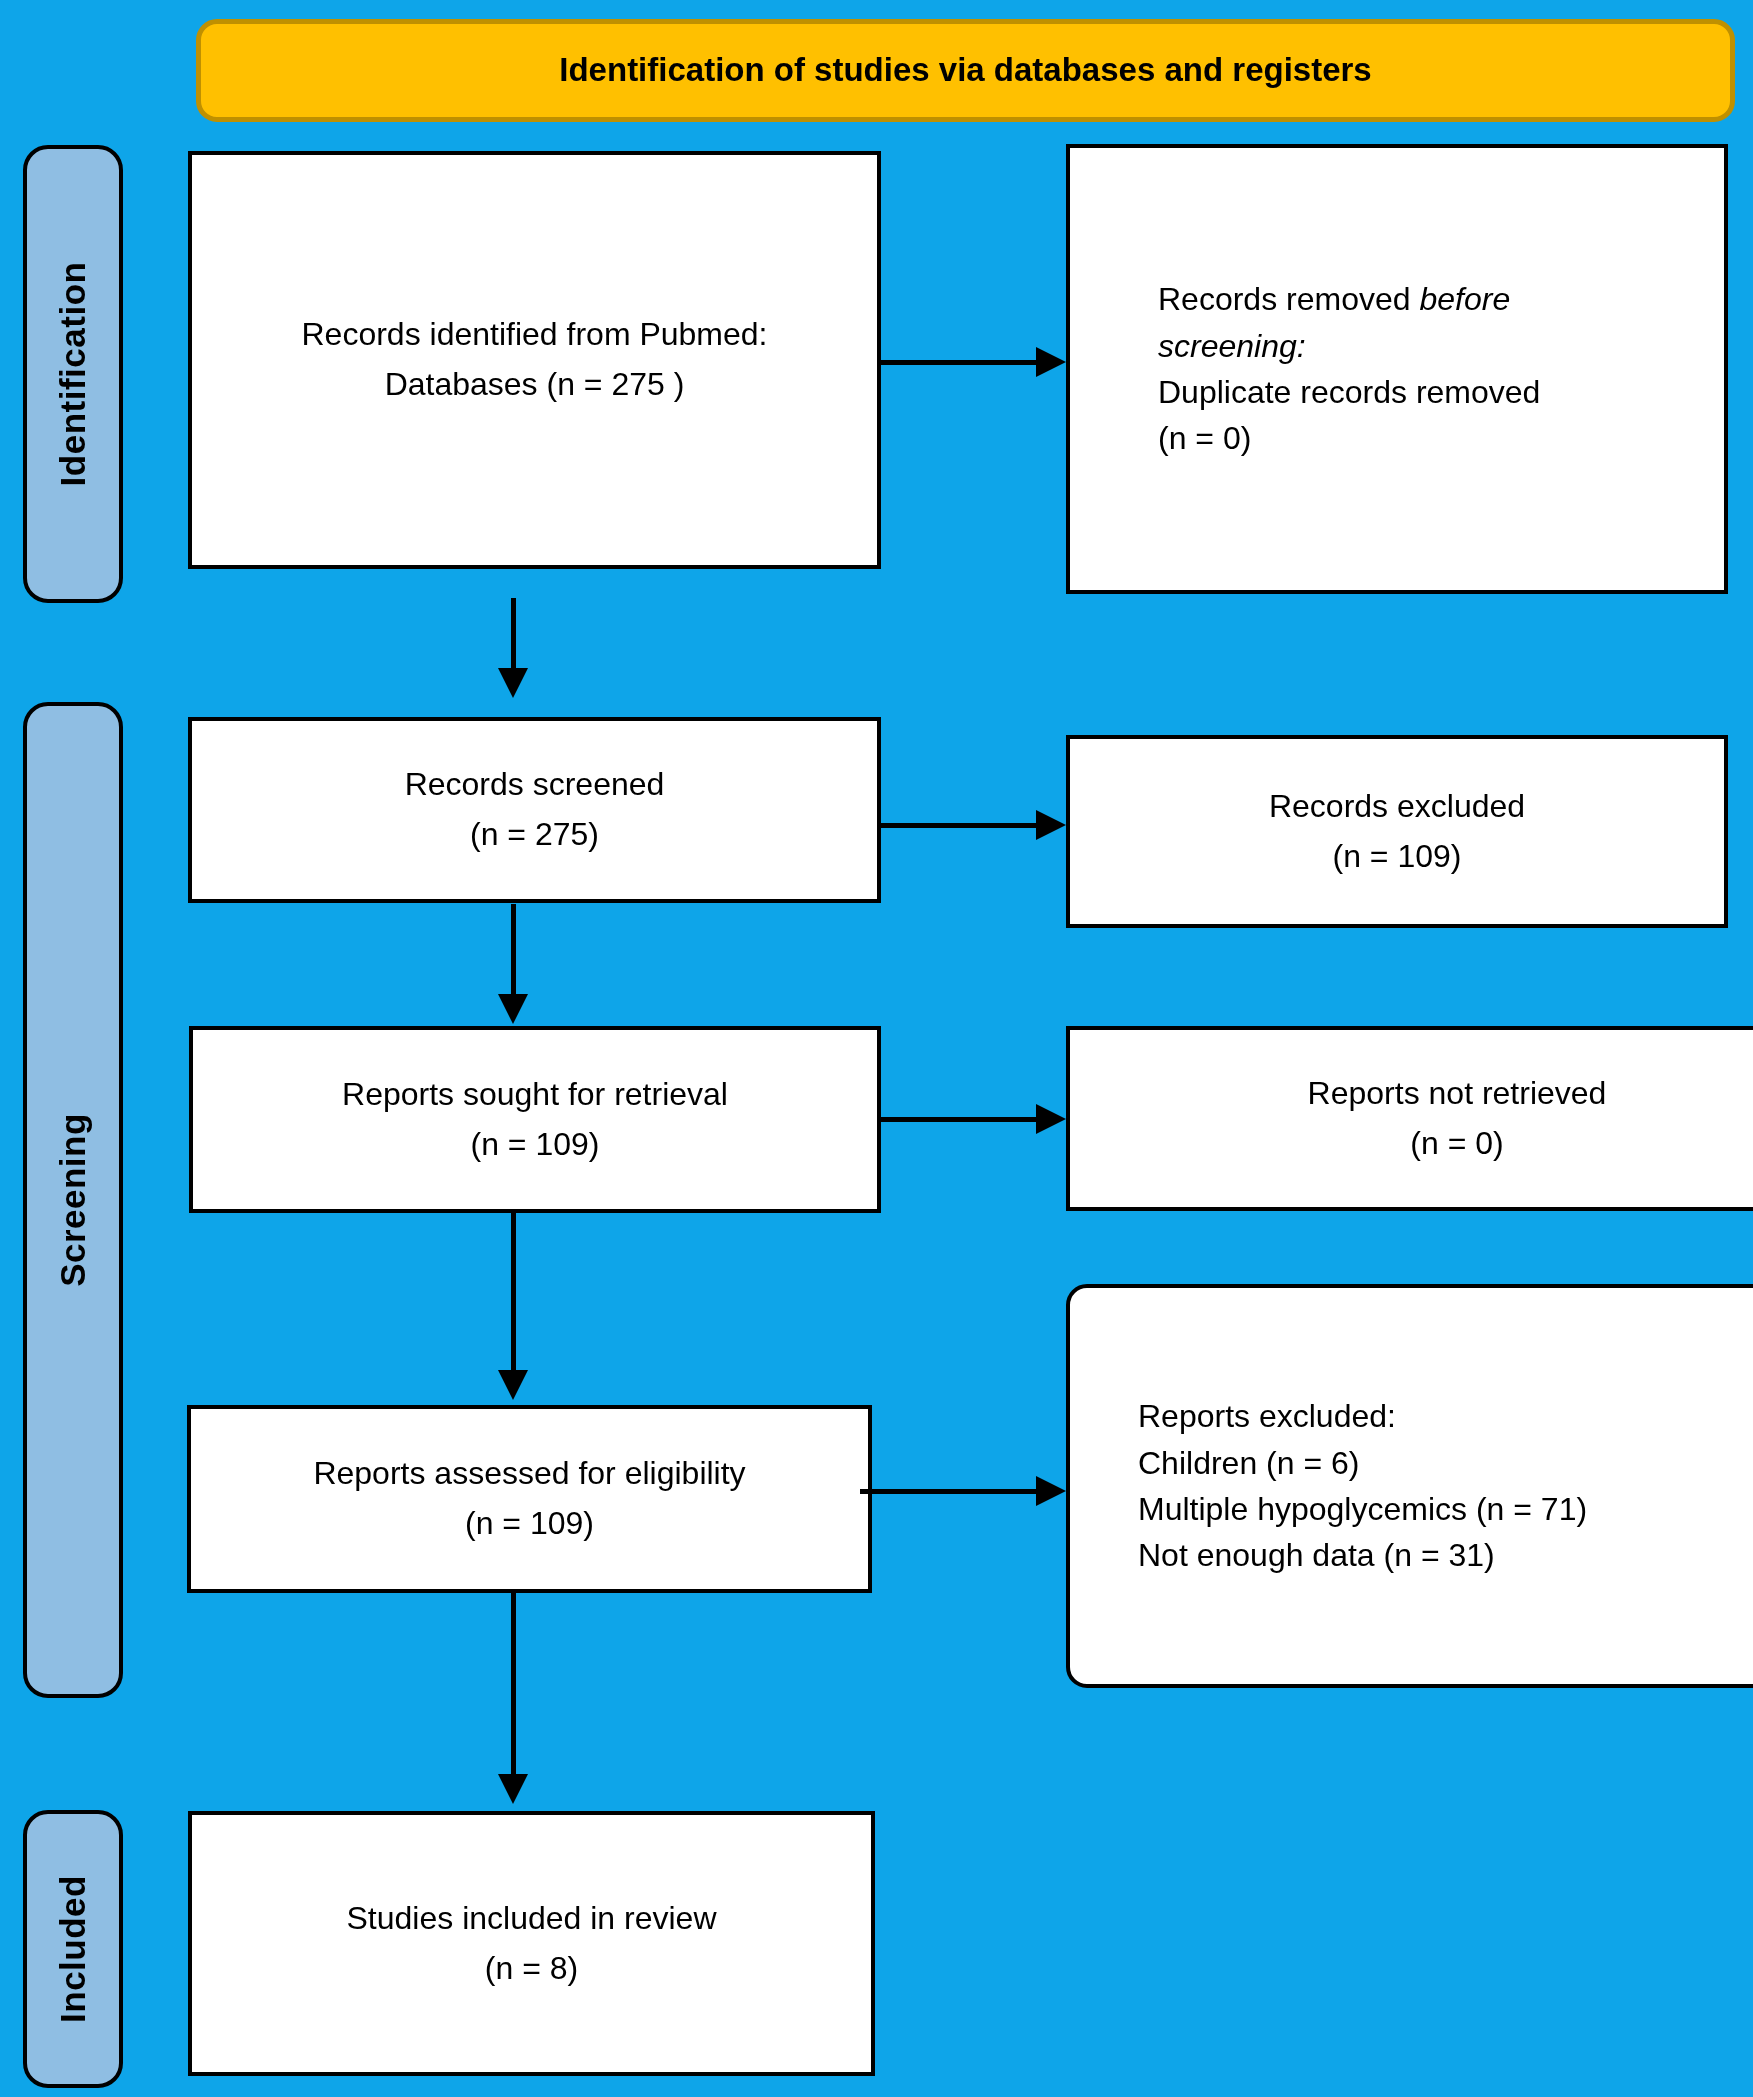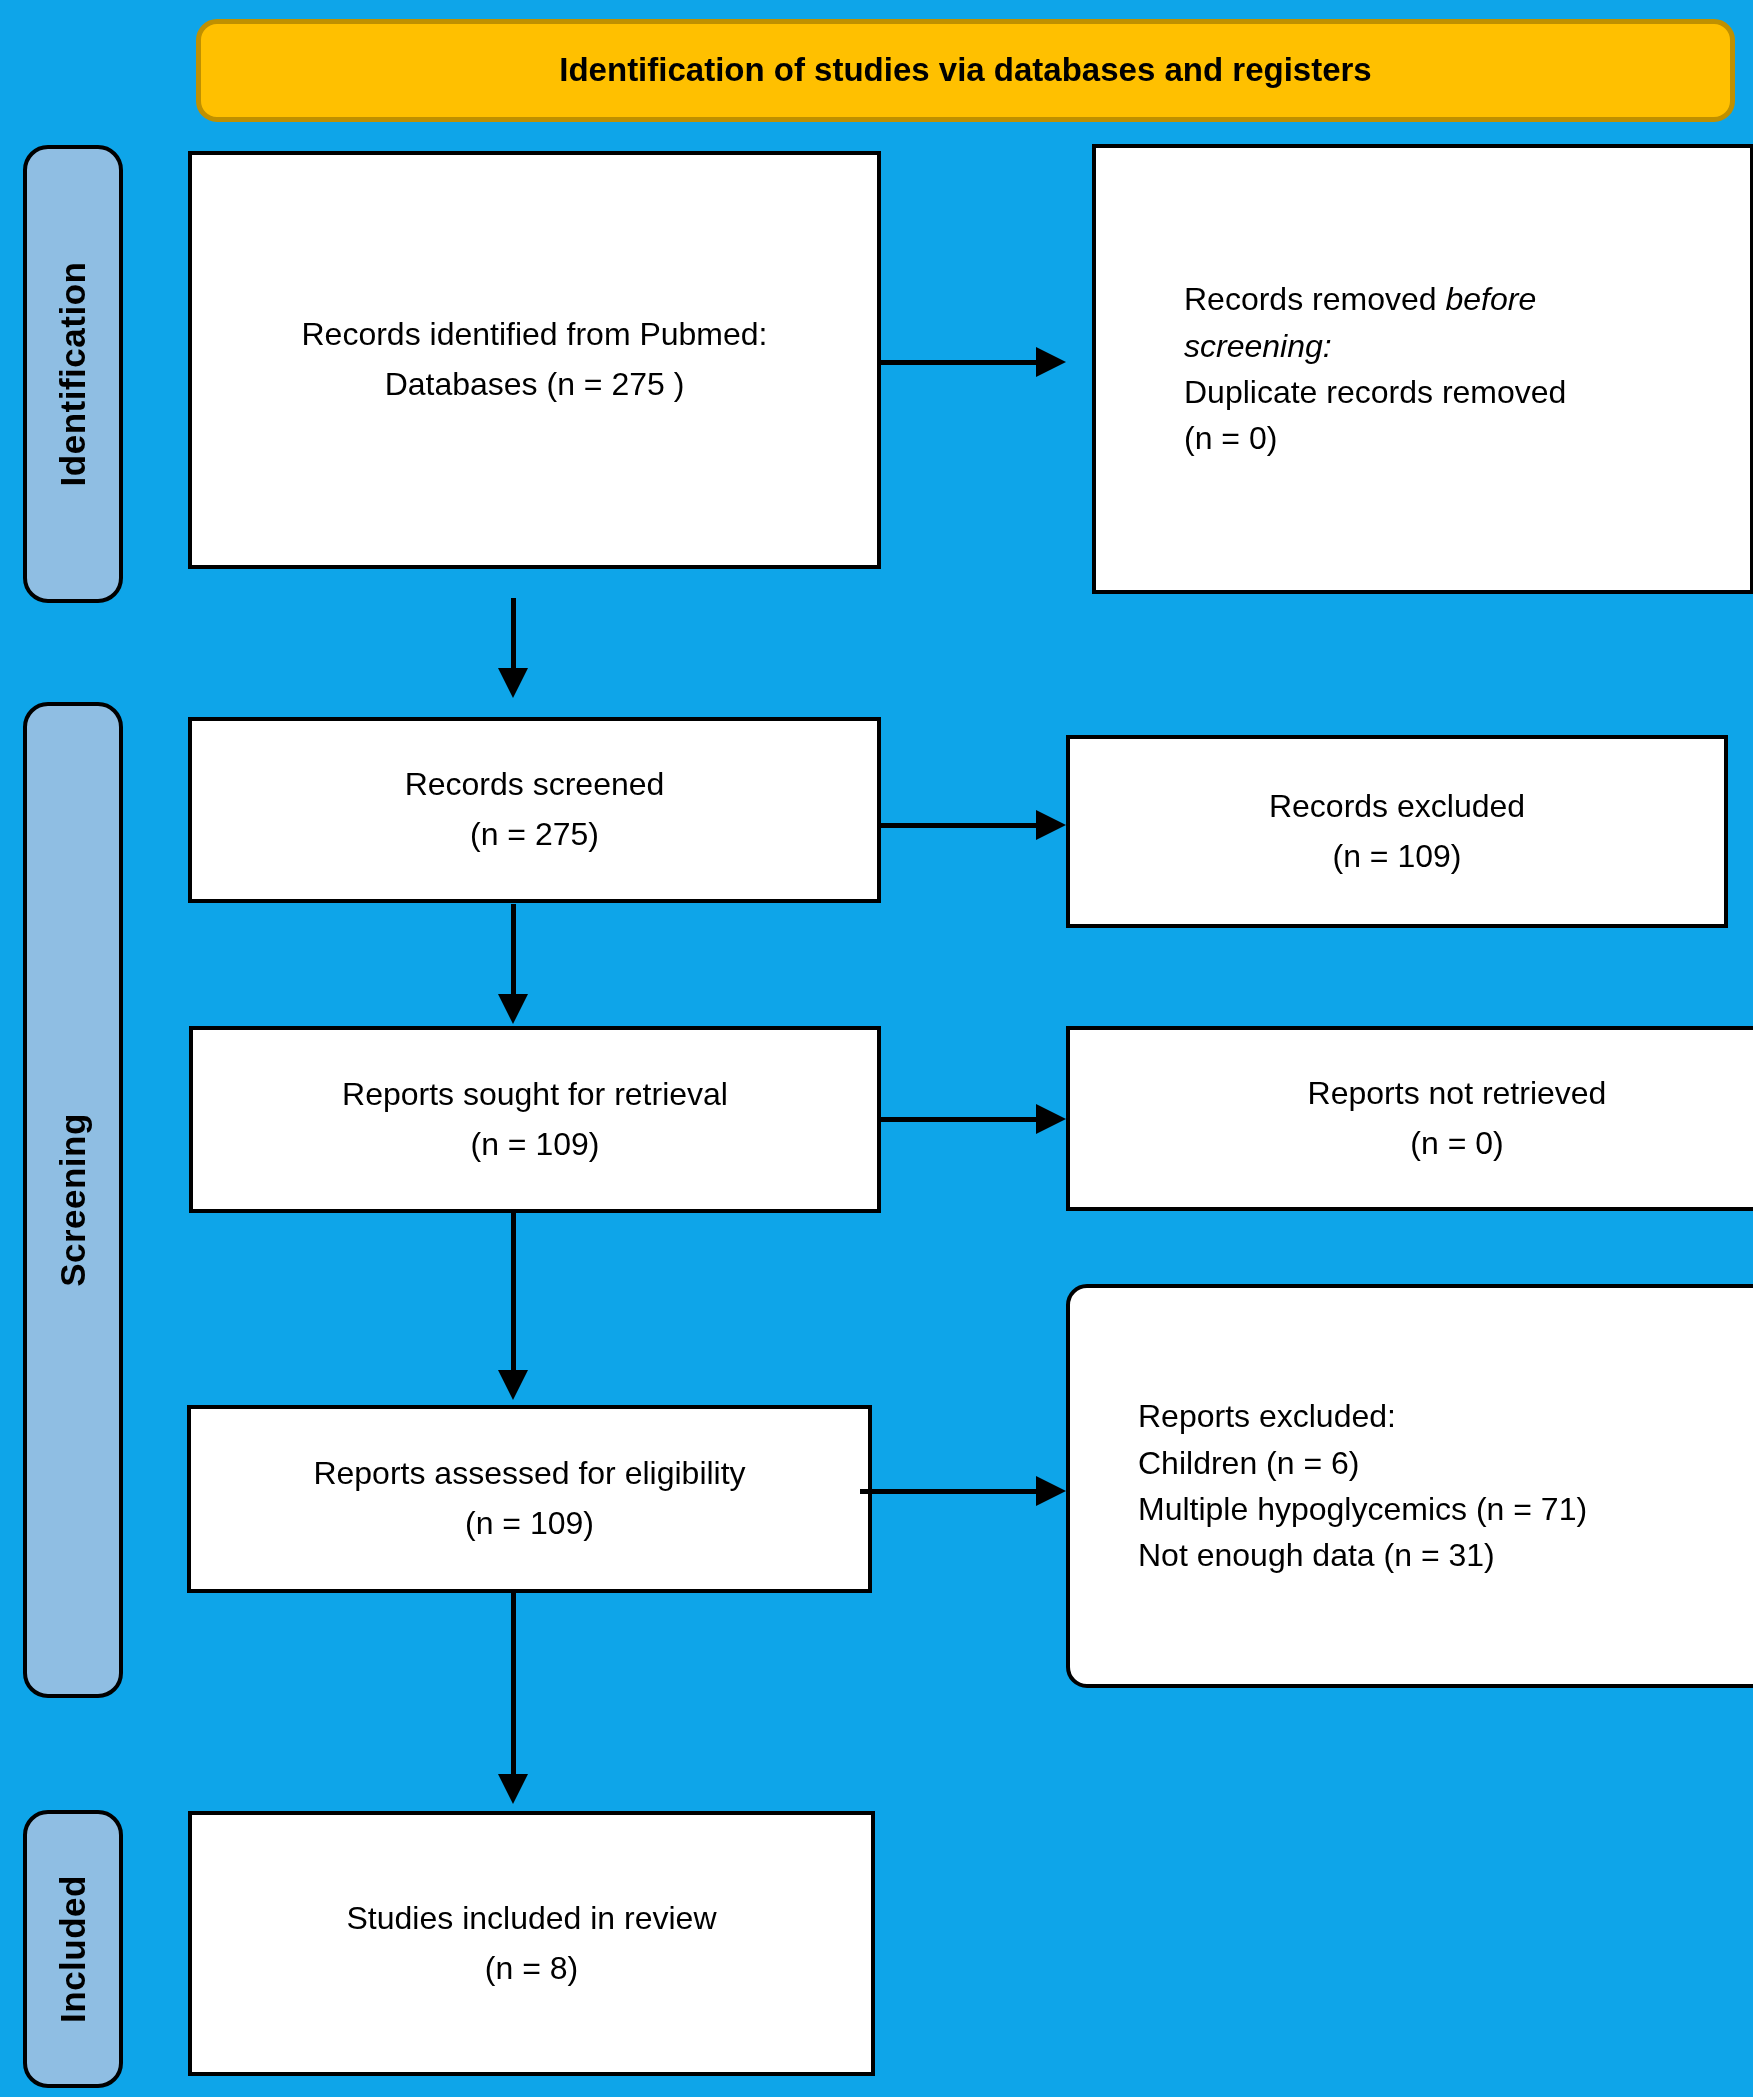--- a/index.html
+++ b/index.html
@@ -56,21 +56,21 @@
   </div>
   <div class="sidebox" style="top:1810px; height:278px;">
     <span class="rot">Included</span>
   </div>
 
   <div class="flowbox" style="left:188px; top:151px; width:693px; height:418px;">
     <div>Records identified from Pubmed:</div>
     <div>Databases (n = 275 )</div>
   </div>
 
-  <div class="flowbox left-align" style="left:1066px; top:144px; width:662px; height:450px; padding-left:88px; padding-right:23px;margin-left:26px;">
+  <div class="flowbox left-align" style="left:1066px; top:144px; width:662px; height:450px; padding-left:88px; padding-right:23px;">
     <div>
       <span>Records removed </span><i>before</i><br>
       <i>screening:</i><br>
       <span>Duplicate records removed</span><br>
       <span>(n = 0)</span>
     </div>
   </div>
 
   <div class="flowbox" style="left:188px; top:717px; width:693px; height:186px;">
     <div>Records screened</div>

